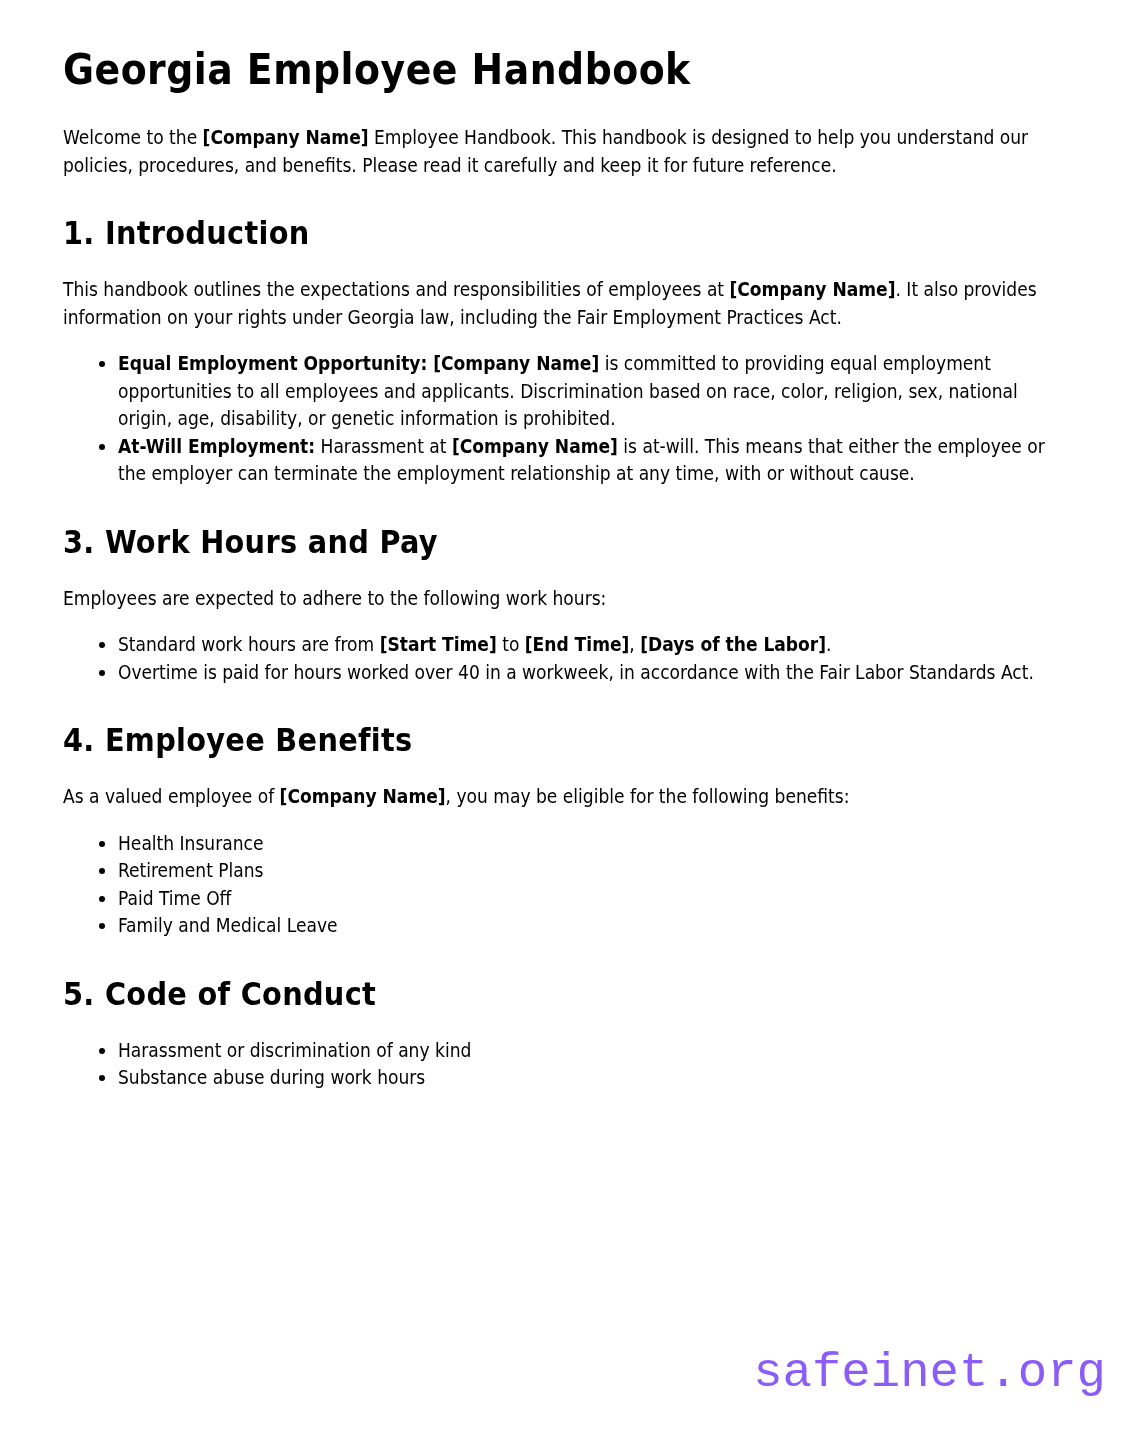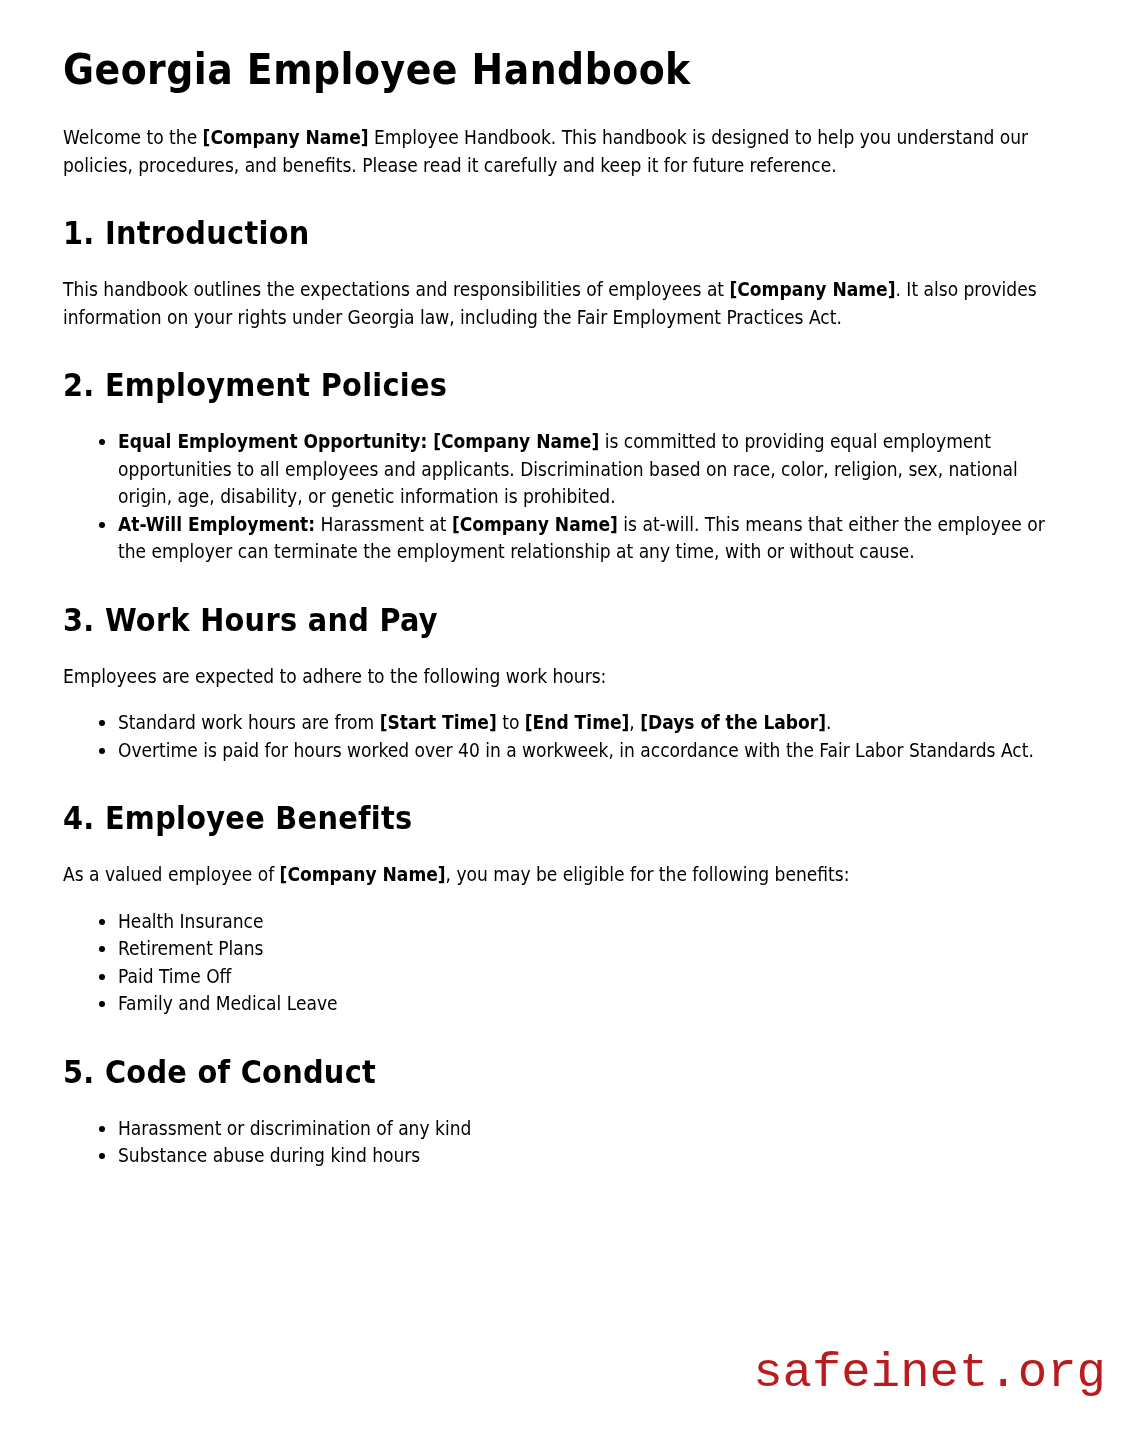--- a/index.html
+++ b/index.html
@@ -70,21 +70,20 @@
   <h1>Georgia Employee Handbook</h1>
 
   <p><span>Welcome to the </span><strong>[Company Name]</strong><span> Employee Handbook. This handbook is designed to help you understand our policies, procedures, and benefits. Please read it carefully and keep it for future reference.</span></p>
 
   <section>
     <h2>1. Introduction</h2>
     <p><span>This handbook outlines the expectations and responsibilities of employees at </span><strong>[Company Name]</strong><span>. It also provides information on your rights under Georgia law, including the Fair Employment Practices Act.</span></p>
   </section>
 
   <section>
-    <h2>2. Employment Policies</h2>
     <ul>
         <li><strong>Equal Employment Opportunity: [Company Name]</strong><span> is committed to providing equal employment opportunities to all employees and applicants. Discrimination based on race, color, religion, sex, national origin, age, disability, or genetic information is prohibited.</span></li>
         <li><strong>At-Will Employment:</strong><span> Harassment at </span><strong>[Company Name]</strong><span> is at-will. This means that either the employee or the employer can terminate the employment relationship at any time, with or without cause.</span></li>
       </ul>
   </section>
 
   <section>
     <h2>3. Work Hours and Pay</h2>
     <p><span>Employees are expected to adhere to the following work hours:</span></p>
     <ul>
@@ -101,19 +100,19 @@
         <li><span>Retirement Plans</span></li>
         <li><span>Paid Time Off</span></li>
         <li><span>Family and Medical Leave</span></li>
       </ul>
   </section>
 
   <section>
     <h2>5. Code of Conduct</h2>
     <ul>
         <li><span>Harassment or discrimination of any kind</span></li>
-        <li><span>Substance abuse during kind hours</span></li>
+        <li><span>Substance abuse during work hours</span></li>
       </ul>
   </section>
 
-  <div class="watermark" style="color: #b91c1c;">safeinet.org</div>
+  <div class="watermark" style="color: #8b5cf6;">safeinet.org</div>
 
 </main>
 
 </body></html>

